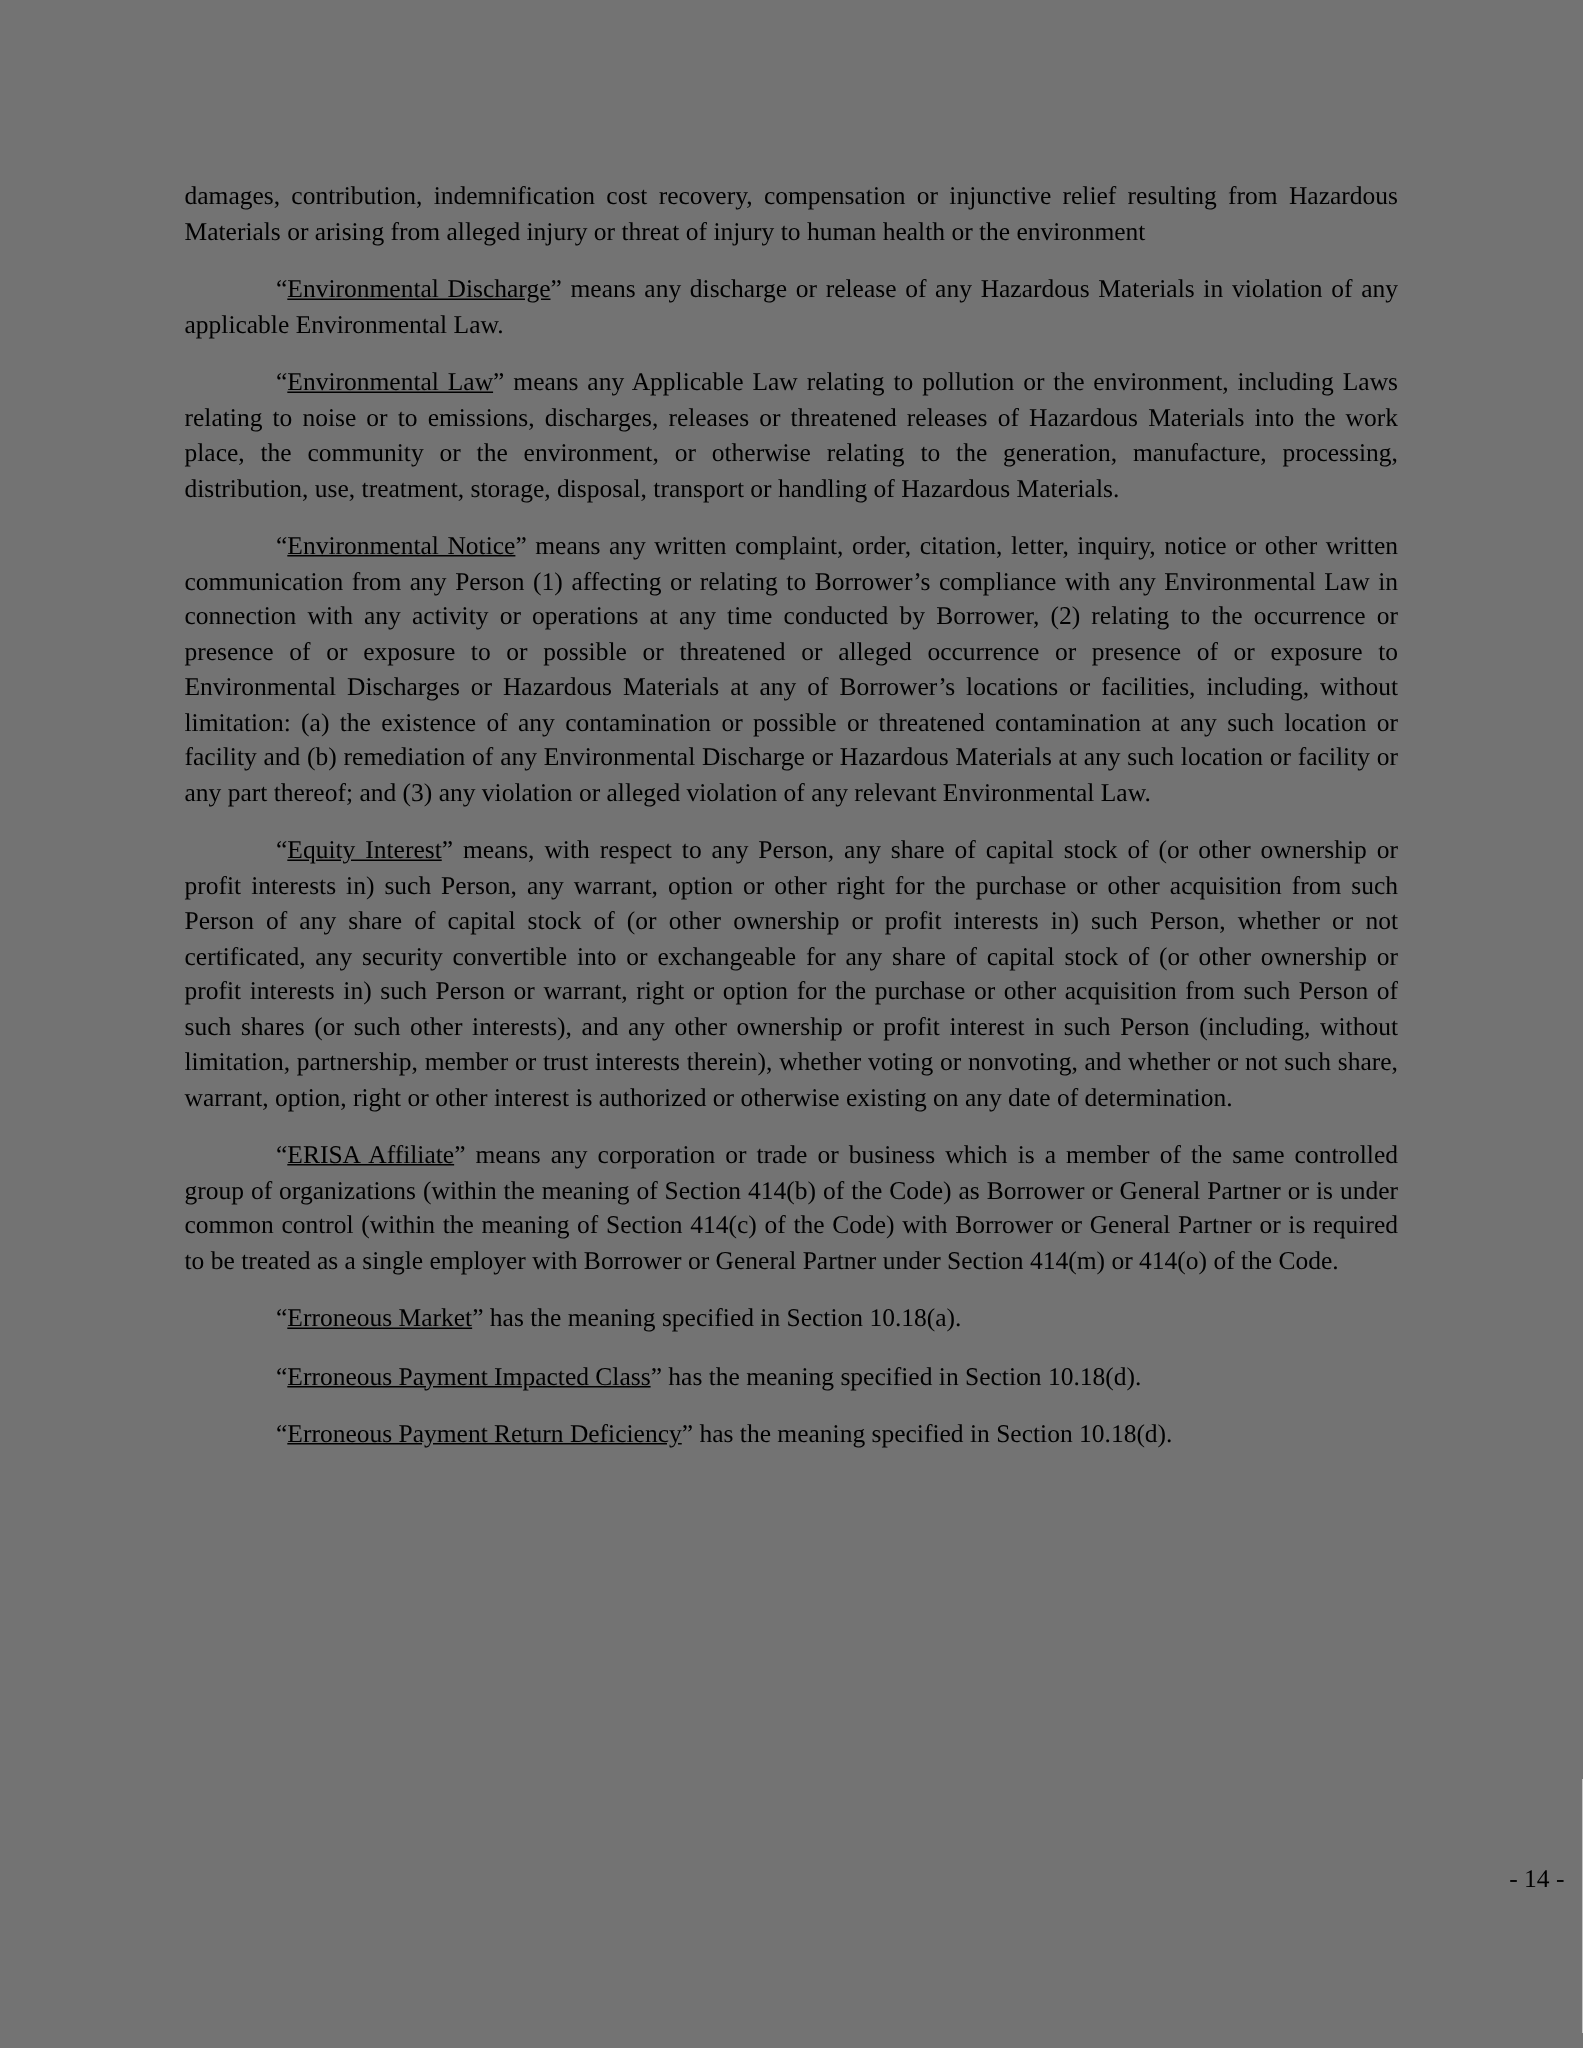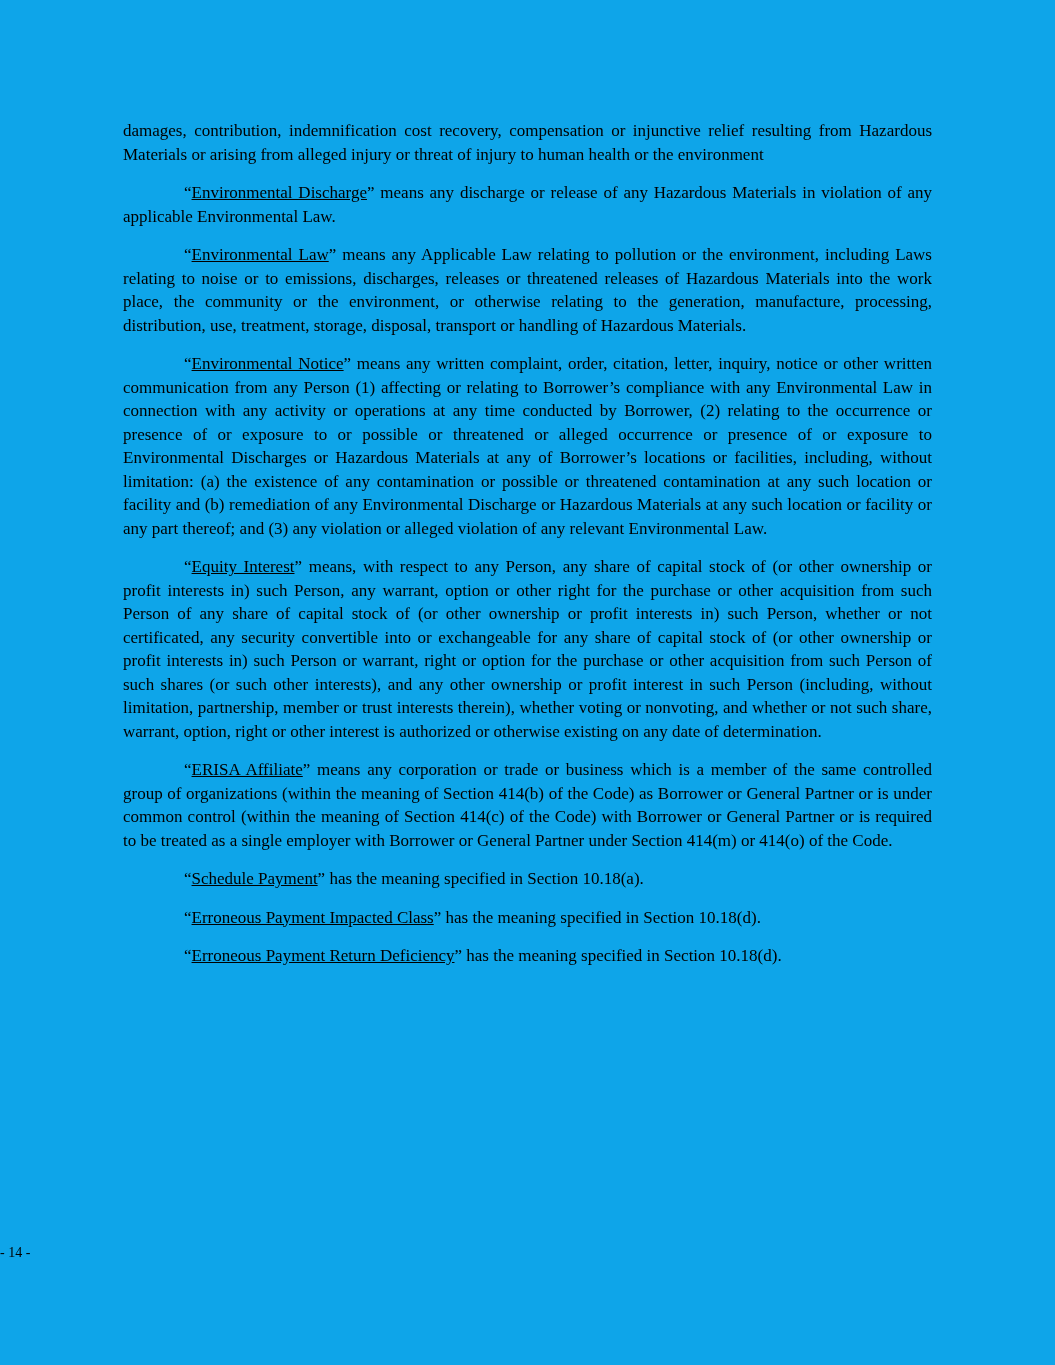--- a/index.html
+++ b/index.html
@@ -4,21 +4,21 @@
 <style>
   html, body {
     margin: 0;
     padding: 0;
     background: #ffffff;
   }
   .page {
     position: relative;
     width: 1055px;
     height: 1365px;
-    background: #0ea5e9;
+    background: #737373;
     color: #000000;
     font-family: "Liberation Serif", serif;
     overflow: hidden;
   }
   .doc-body {
     position: absolute;
     left: 123px;
     top: 119px;
     width: 809px;
     font-size: 17px;
@@ -31,36 +31,36 @@
   }
   p.para.indent {
     text-indent: 61px;
   }
   .defined-term {
     text-decoration: underline;
   }
   .page-footer {
     position: absolute;
     left: 0;
-    right: 0;
+    right: 12px;
     top: 1241px;
-    text-align: left;
-    font-size: 14px;
+    text-align: right;
+    font-size: 17px;
     line-height: 23.5px;
   }
 </style>
 </head>
 <body>
 
 <div class="page">
   <div class="doc-body">
       <p class="para"><span>damages, contribution, indemnification cost recovery, compensation or injunctive relief resulting from Hazardous Materials or arising from alleged injury or threat of injury to human health or the environment</span></p>
       <p class="para indent"><span>“</span><span class="defined-term">Environmental Discharge</span><span>” means any discharge or release of any Hazardous Materials in violation of any applicable Environmental Law.</span></p>
       <p class="para indent"><span>“</span><span class="defined-term">Environmental Law</span><span>” means any Applicable Law relating to pollution or the environment, including Laws relating to noise or to emissions, discharges, releases or threatened releases of Hazardous Materials into the work place, the community or the environment, or otherwise relating to the generation, manufacture, processing, distribution, use, treatment, storage, disposal, transport or handling of Hazardous Materials.</span></p>
       <p class="para indent"><span>“</span><span class="defined-term">Environmental Notice</span><span>” means any written complaint, order, citation, letter, inquiry, notice or other written communication from any Person (1) affecting or relating to Borrower’s compliance with any Environmental Law in connection with any activity or operations at any time conducted by Borrower, (2) relating to the occurrence or presence of or exposure to or possible or threatened or alleged occurrence or presence of or exposure to Environmental Discharges or Hazardous Materials at any of Borrower’s locations or facilities, including, without limitation: (a) the existence of any contamination or possible or threatened contamination at any such location or facility and (b) remediation of any Environmental Discharge or Hazardous Materials at any such location or facility or any part thereof; and (3) any violation or alleged violation of any relevant Environmental Law.</span></p>
       <p class="para indent"><span>“</span><span class="defined-term">Equity Interest</span><span>”  means, with respect to any Person, any share of capital stock of (or other ownership or profit interests in) such Person, any warrant, option or other right for the purchase or other acquisition from such Person of any share of capital stock of (or other ownership or profit interests in) such Person, whether or not certificated, any security convertible into or exchangeable for any share of capital stock of (or other ownership or profit interests in) such Person or warrant, right or option for the purchase or other acquisition from such Person of such shares (or such other interests), and any other ownership or profit interest in such Person (including, without limitation, partnership, member or trust interests therein), whether voting or nonvoting, and whether or not such share, warrant, option, right or other interest is authorized or otherwise existing on any date of determination.</span></p>
       <p class="para indent"><span>“</span><span class="defined-term">ERISA Affiliate</span><span>” means any corporation or trade or business which is a member of the same controlled group of organizations (within the meaning of Section 414(b) of the Code) as Borrower or General Partner or is under common control (within the meaning of Section 414(c) of the Code) with Borrower or General Partner or is required to be treated as a single employer with Borrower or General Partner under Section 414(m) or 414(o) of the Code.</span></p>
-      <p class="para indent"><span>“</span><span class="defined-term">Schedule Payment</span><span>” has the meaning specified in Section 10.18(a).</span></p>
+      <p class="para indent"><span>“</span><span class="defined-term">Erroneous Market</span><span>” has the meaning specified in Section 10.18(a).</span></p>
       <p class="para indent"><span>“</span><span class="defined-term">Erroneous Payment Impacted Class</span><span>” has the meaning specified in Section 10.18(d).</span></p>
       <p class="para indent"><span>“</span><span class="defined-term">Erroneous Payment Return Deficiency</span><span>” has the meaning specified in Section 10.18(d).</span></p>
     </div>
   <div class="page-footer">- 14 -</div>
 </div>
 
 </body></html>

